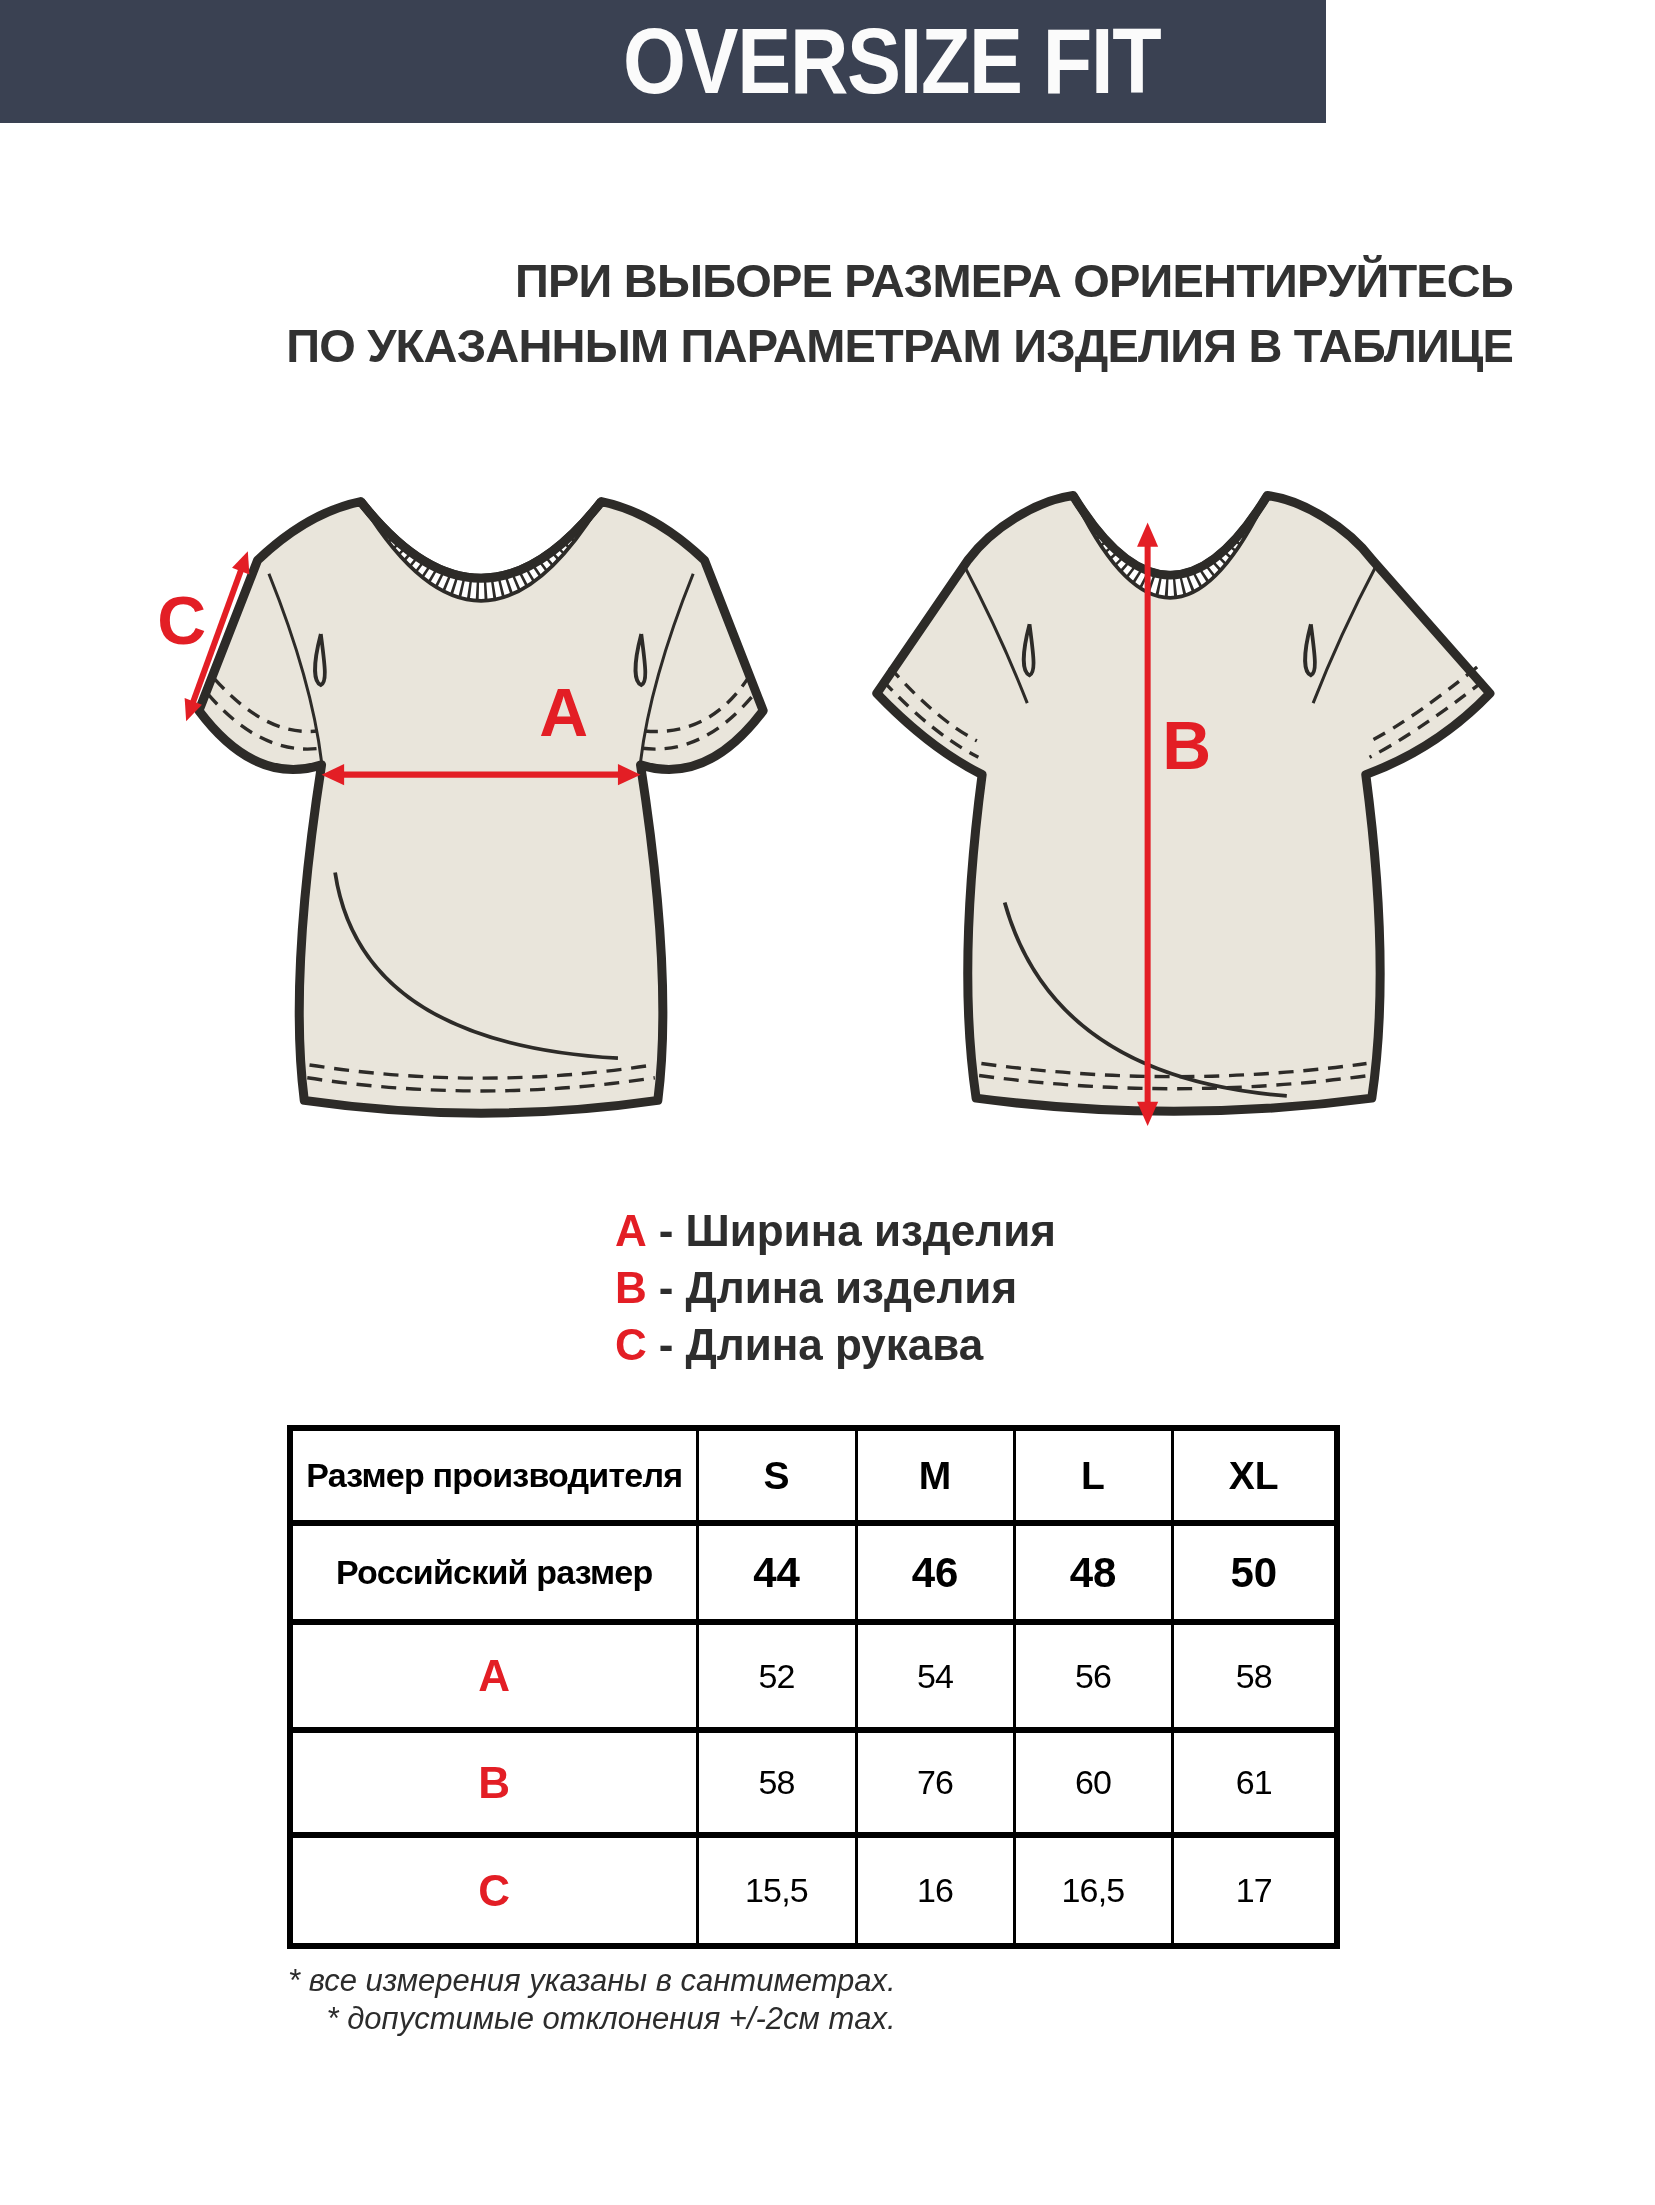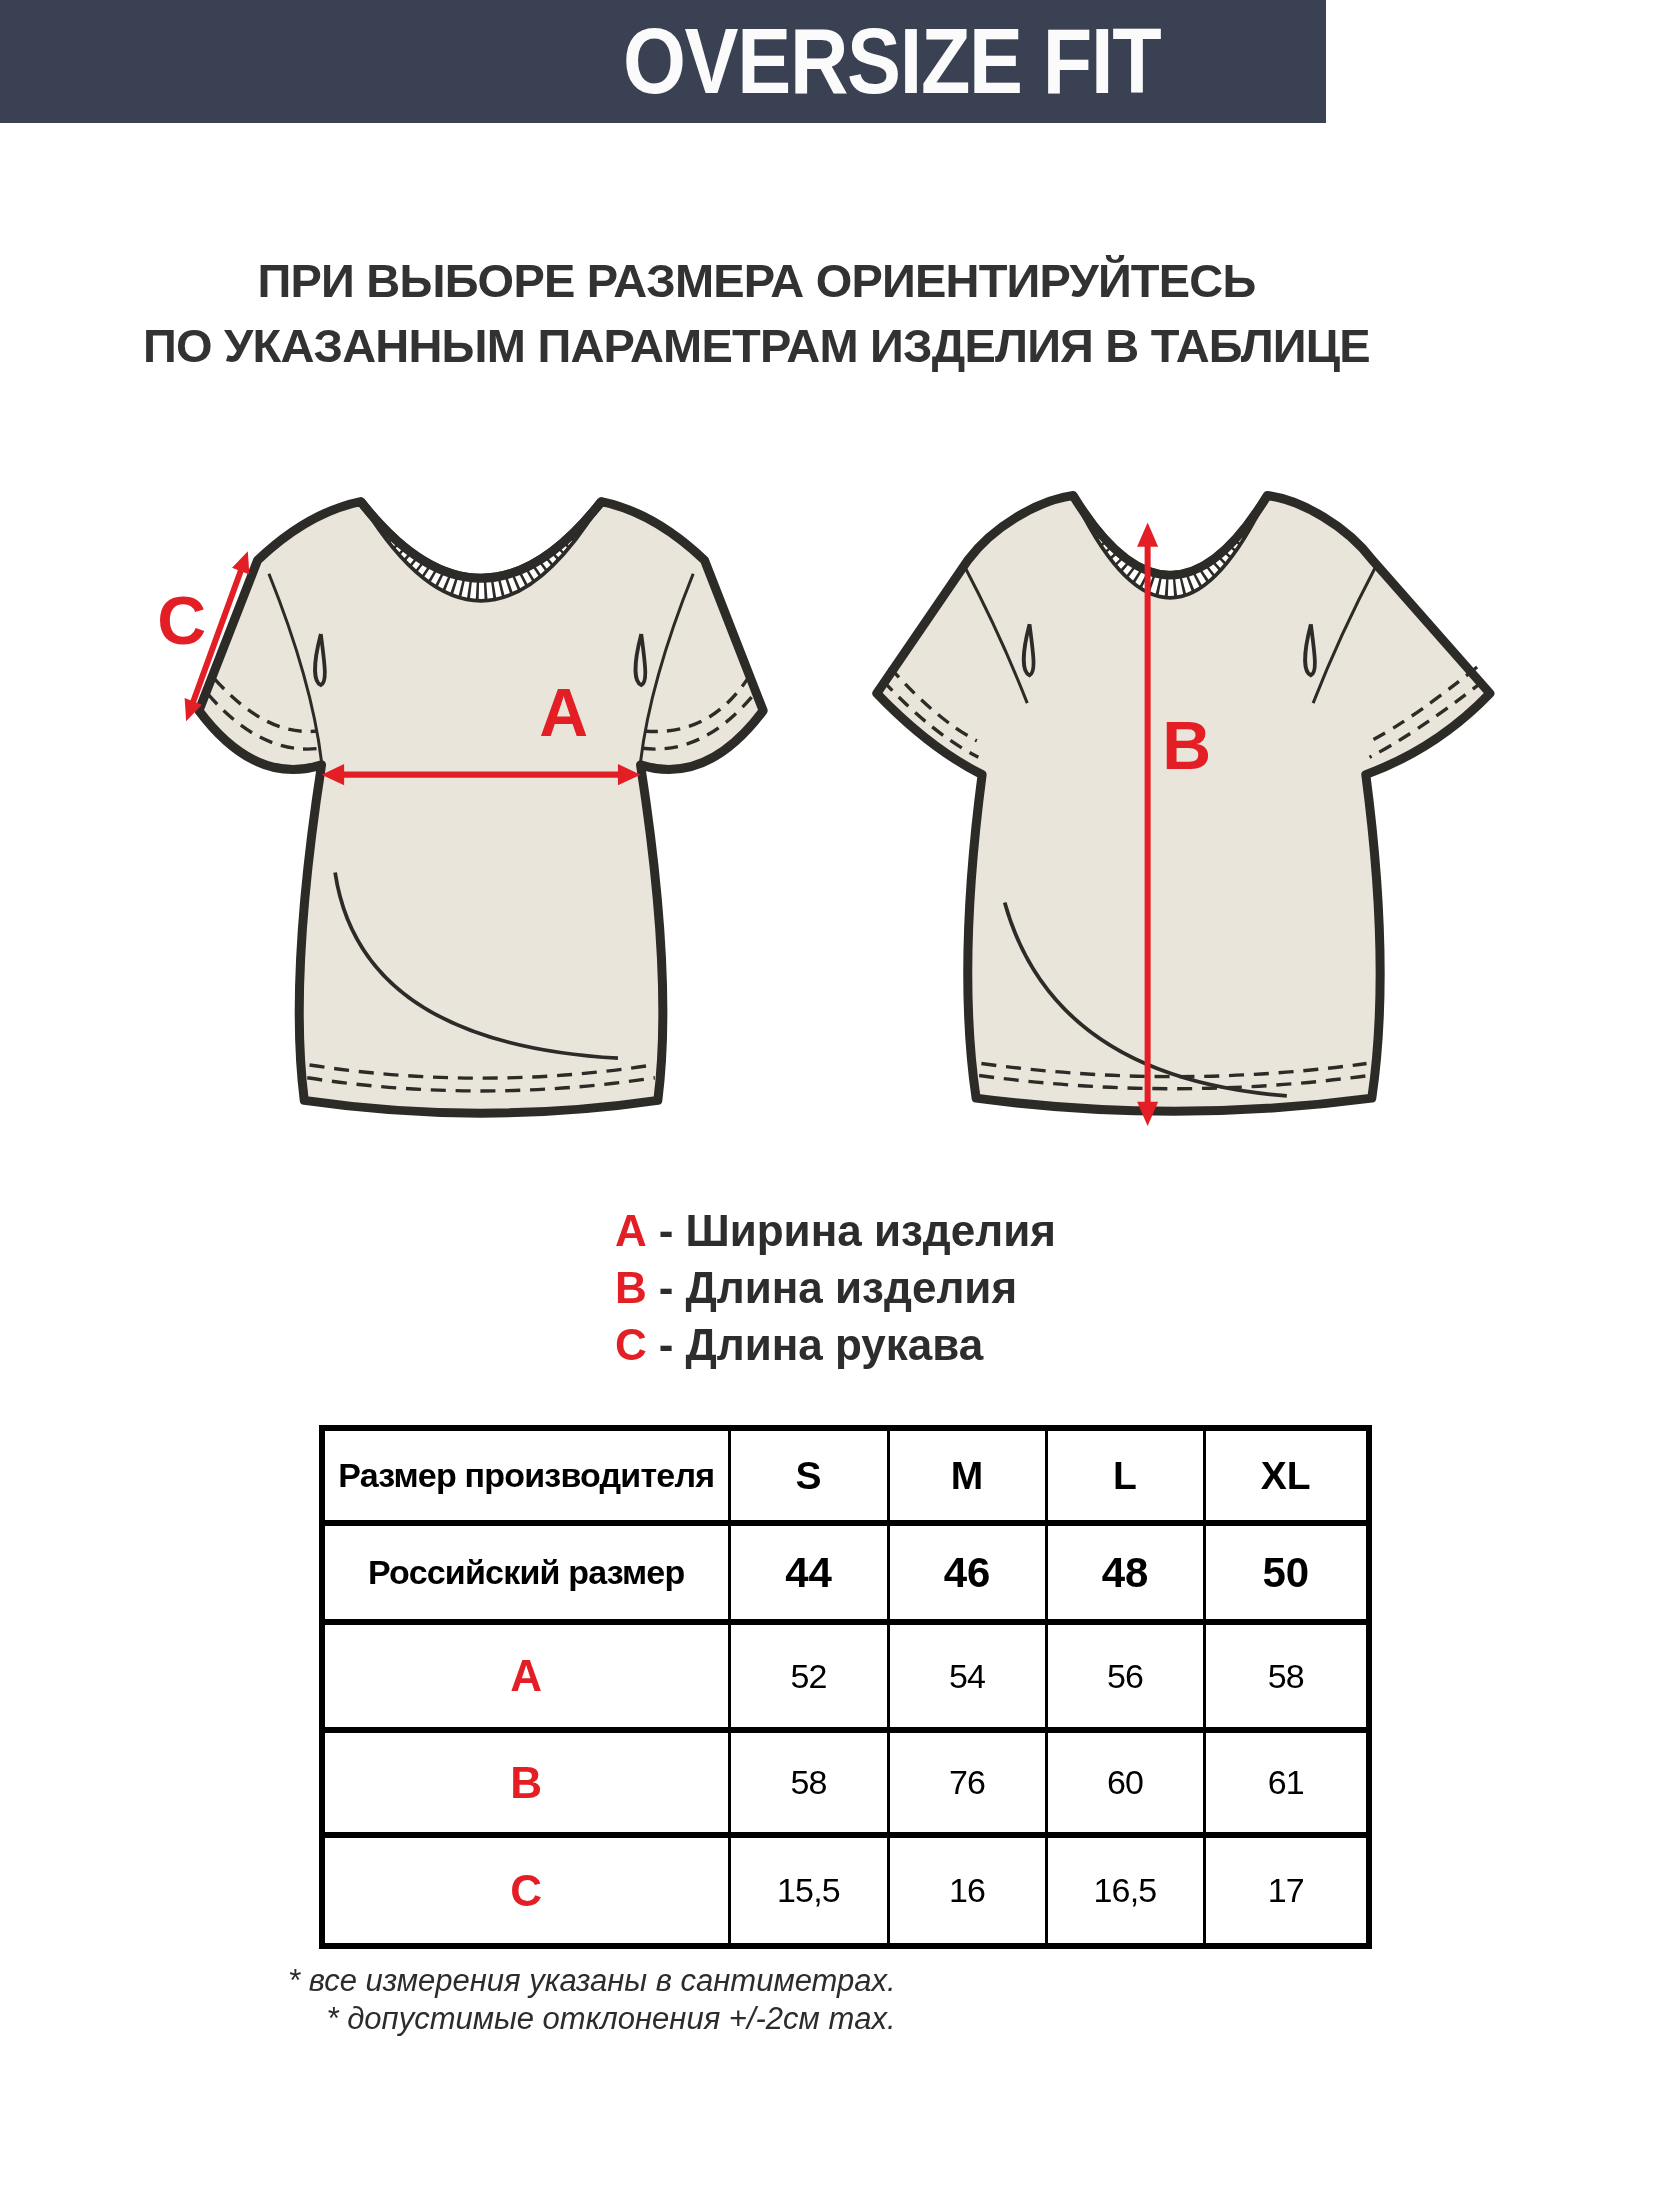--- a/index.html
+++ b/index.html
@@ -15,21 +15,21 @@
     padding-right:190px;display:inline-block;transform:scaleX(.87);transform-origin:right center;
     white-space:nowrap;
   }
   #footer-bar{top:2131px;height:74px;justify-content:center;}
   #footer-bar .msg{
     color:#fbfbfb;font-weight:bold;font-size:42px;letter-spacing:-0.8px;
     display:inline-block;transform:scaleX(.95);white-space:nowrap;
   }
   
   #intro{
-    position:absolute;left:0;top:248px;width:1513px;text-align:center;
+    position:absolute;left:0;top:248px;width:1513px;text-align:right;
     color:#323232;font-weight:bold;font-size:47px;line-height:65px;letter-spacing:-0.8px;
   }
   
   .shirt-svg{position:absolute;width:662px;height:662px;}
   #front-shirt{left:135px;top:485px;}
   #back-shirt{left:858px;top:485px;}
   .shirt-svg text{font-family:"Liberation Sans",sans-serif;font-weight:bold;fill:#e31e25;}
   
   #legend{position:absolute;left:615px;top:1202px;font-size:44px;font-weight:bold;color:#2d2d2d;}
   #legend .lg-row{height:57px;display:flex;align-items:center;white-space:nowrap;}
@@ -38,21 +38,21 @@
   
   #size-table{
     position:absolute;left:287px;top:1425px;width:1047px;
     border-collapse:collapse;table-layout:fixed;background:#fff;
   }
   #size-table td{
     border-left:3.8px solid #000;border-right:3.8px solid #000;
     border-top:6px solid #000;border-bottom:6px solid #000;
     text-align:center;vertical-align:middle;padding:0;color:#000;
   }
-  #size-table{border:6.8px solid #000;margin-left:32px;}
+  #size-table{border:6.8px solid #000;}
   #size-table .c-label{font-weight:bold;font-size:34px;letter-spacing:-0.8px;}
   #size-table .c-key{font-weight:bold;font-size:44px;color:#e31e25;}
   #size-table tr.hdr  .c-val{font-weight:bold;font-size:39px;}
   #size-table tr.rus  .c-val{font-weight:bold;font-size:42px;}
   #size-table tr.meas .c-val{font-weight:400;font-size:34px;letter-spacing:-0.8px;}
   
   #footnotes{
     position:absolute;left:288px;top:1962px;color:#2c2c2c;
     font-style:italic;font-size:31px;line-height:38px;text-align:right;
   }

